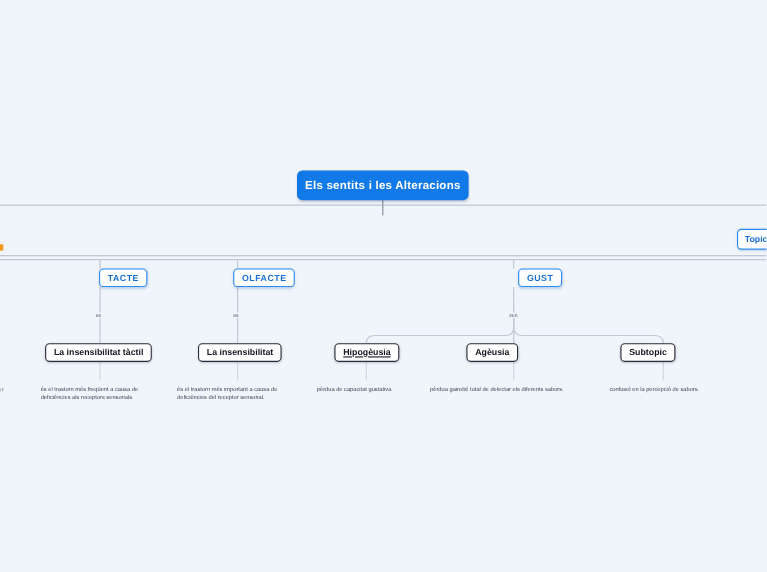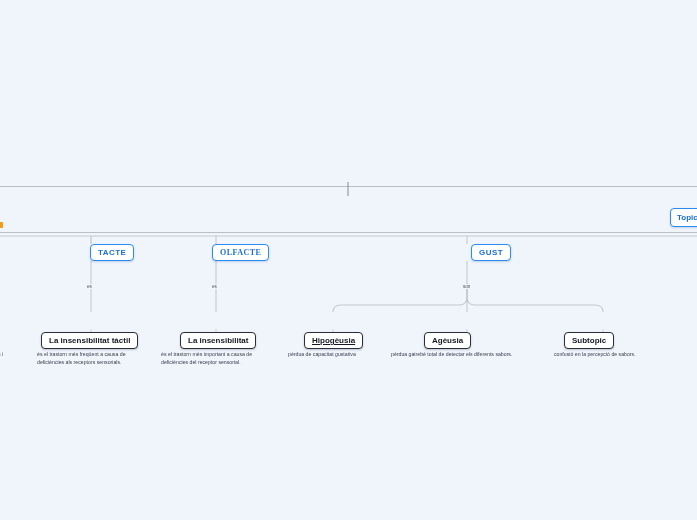--- a/index.html
+++ b/index.html
@@ -90,21 +90,20 @@
     border-radius: 4px;
     color: #141821;
     font-size: 8px;
     font-weight: bold;
     display: flex;
     align-items: center;
     justify-content: center;
     padding: 0 7px;
     box-shadow: 0 1px 2px rgba(20,25,40,.22);
     white-space: nowrap;
-    margin-top: 20px;
   }
 
   
   .leaf-desc {
     position: absolute;
     top: 350px;
     font-size: 5.2px;
     line-height: 1.55;
     color: #3c4354;
     text-align: left;
@@ -196,23 +195,24 @@
       <path d="M91,329 L91,346" stroke="#d2d7e0"></path>
       <path d="M216,329 L216,346" stroke="#d2d7e0"></path>
       <path d="M333,329 L333,346" stroke="#d2d7e0"></path>
       <path d="M467,329 L467,346" stroke="#d2d7e0"></path>
       <path d="M603,329 L603,346" stroke="#d2d7e0"></path>
 
       <path d="M91,237 L91,244" stroke="#cdd3dd"></path>
     </g>
   </svg>
 
+  <div class="root-node">Els sentits i les Alteracions</div>
 
   <div class="topic-chip" style="left:72px;">TACTE</div>
-  <div class="topic-chip" style="left:194px;font-family:Liberation Serif, serif;">OLFACTE</div>
+  <div class="topic-chip" style="left:194px;">OLFACTE</div>
   <div class="topic-chip" style="left:453px;text-align:center;">GUST</div>
 
   <div class="rel-label" style="left:85px;  top:284px;">es</div>
   <div class="rel-label" style="left:210px; top:284px;">es</div>
   <div class="rel-label" style="left:461px; top:284px;">son</div>
 
   <div class="sub-node" style="left:41px;">La insensibilitat tàctil</div>
   <div class="sub-node" style="left:180px;">La insensibilitat</div>
   <div class="sub-node" style="left:304px;text-decoration:underline;">Hipogèusia</div>
   <div class="sub-node" style="left:424px;">Agèusia</div>

